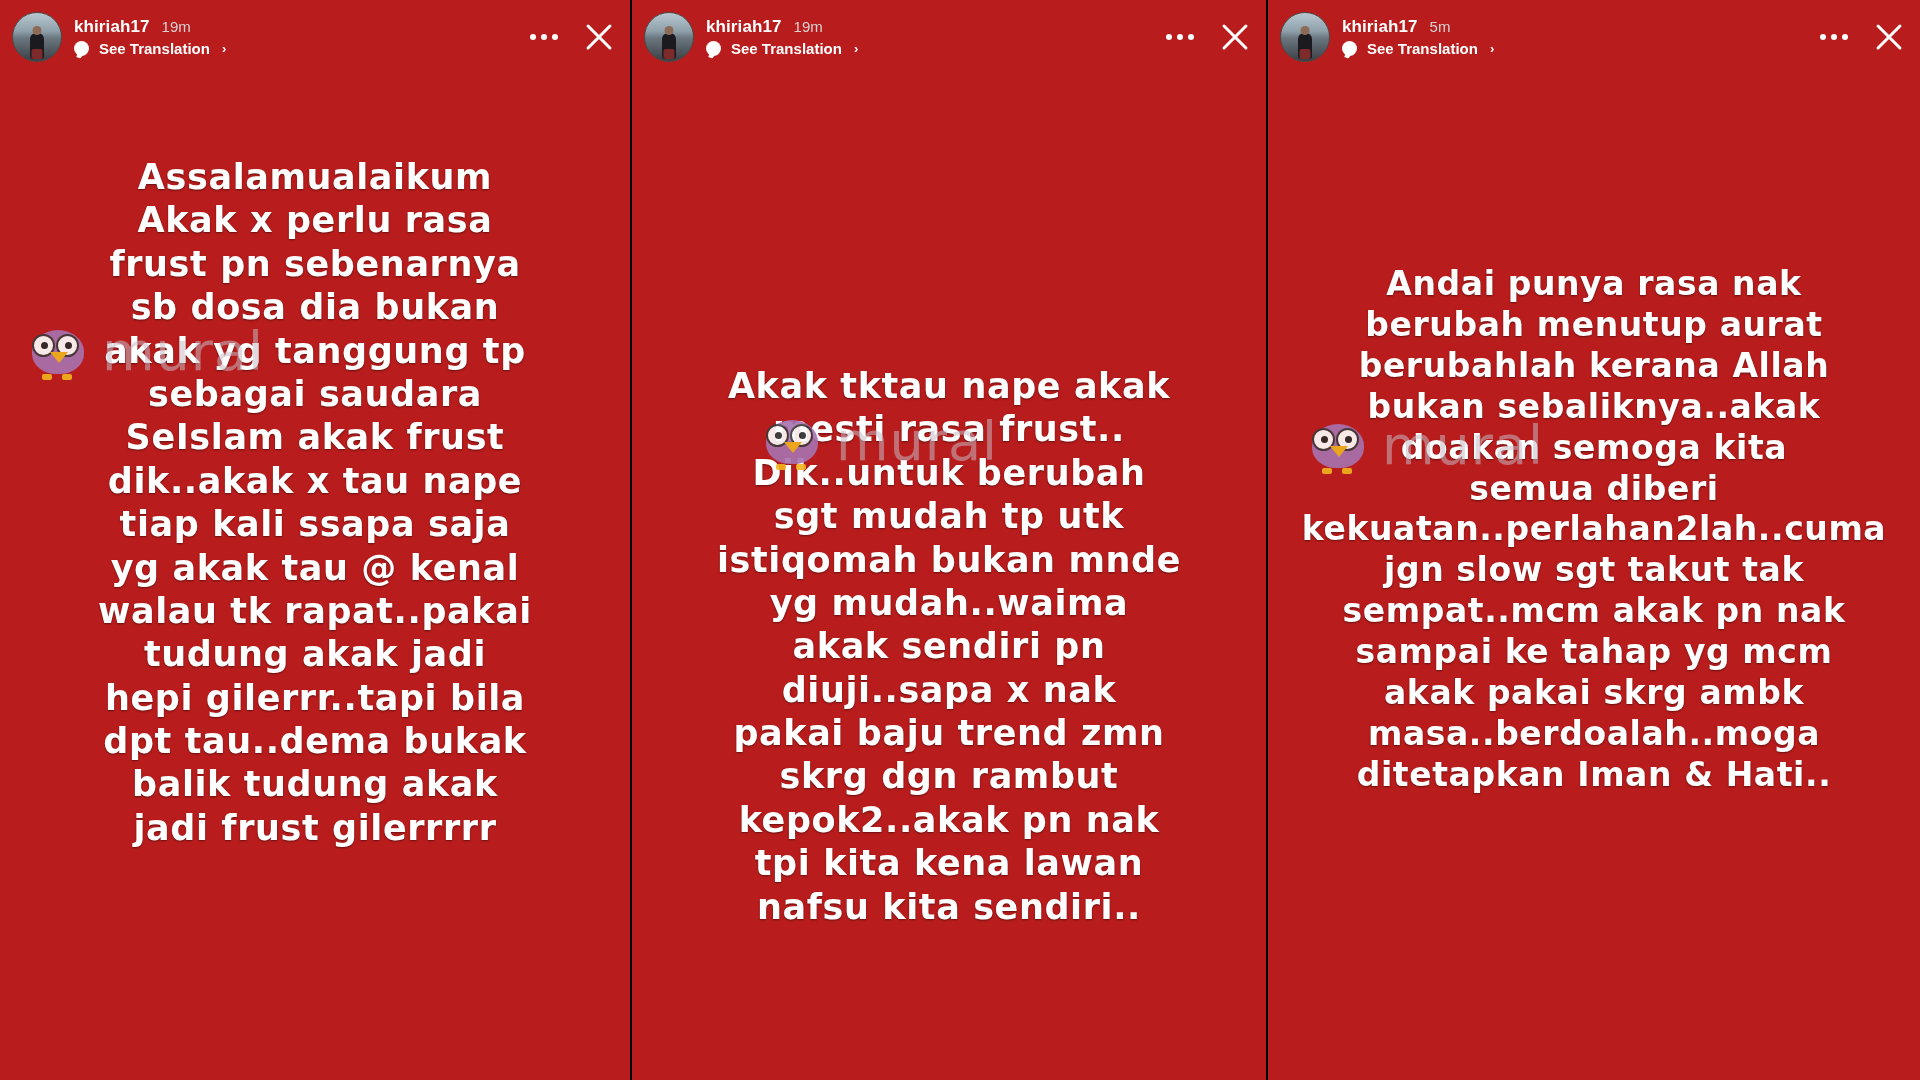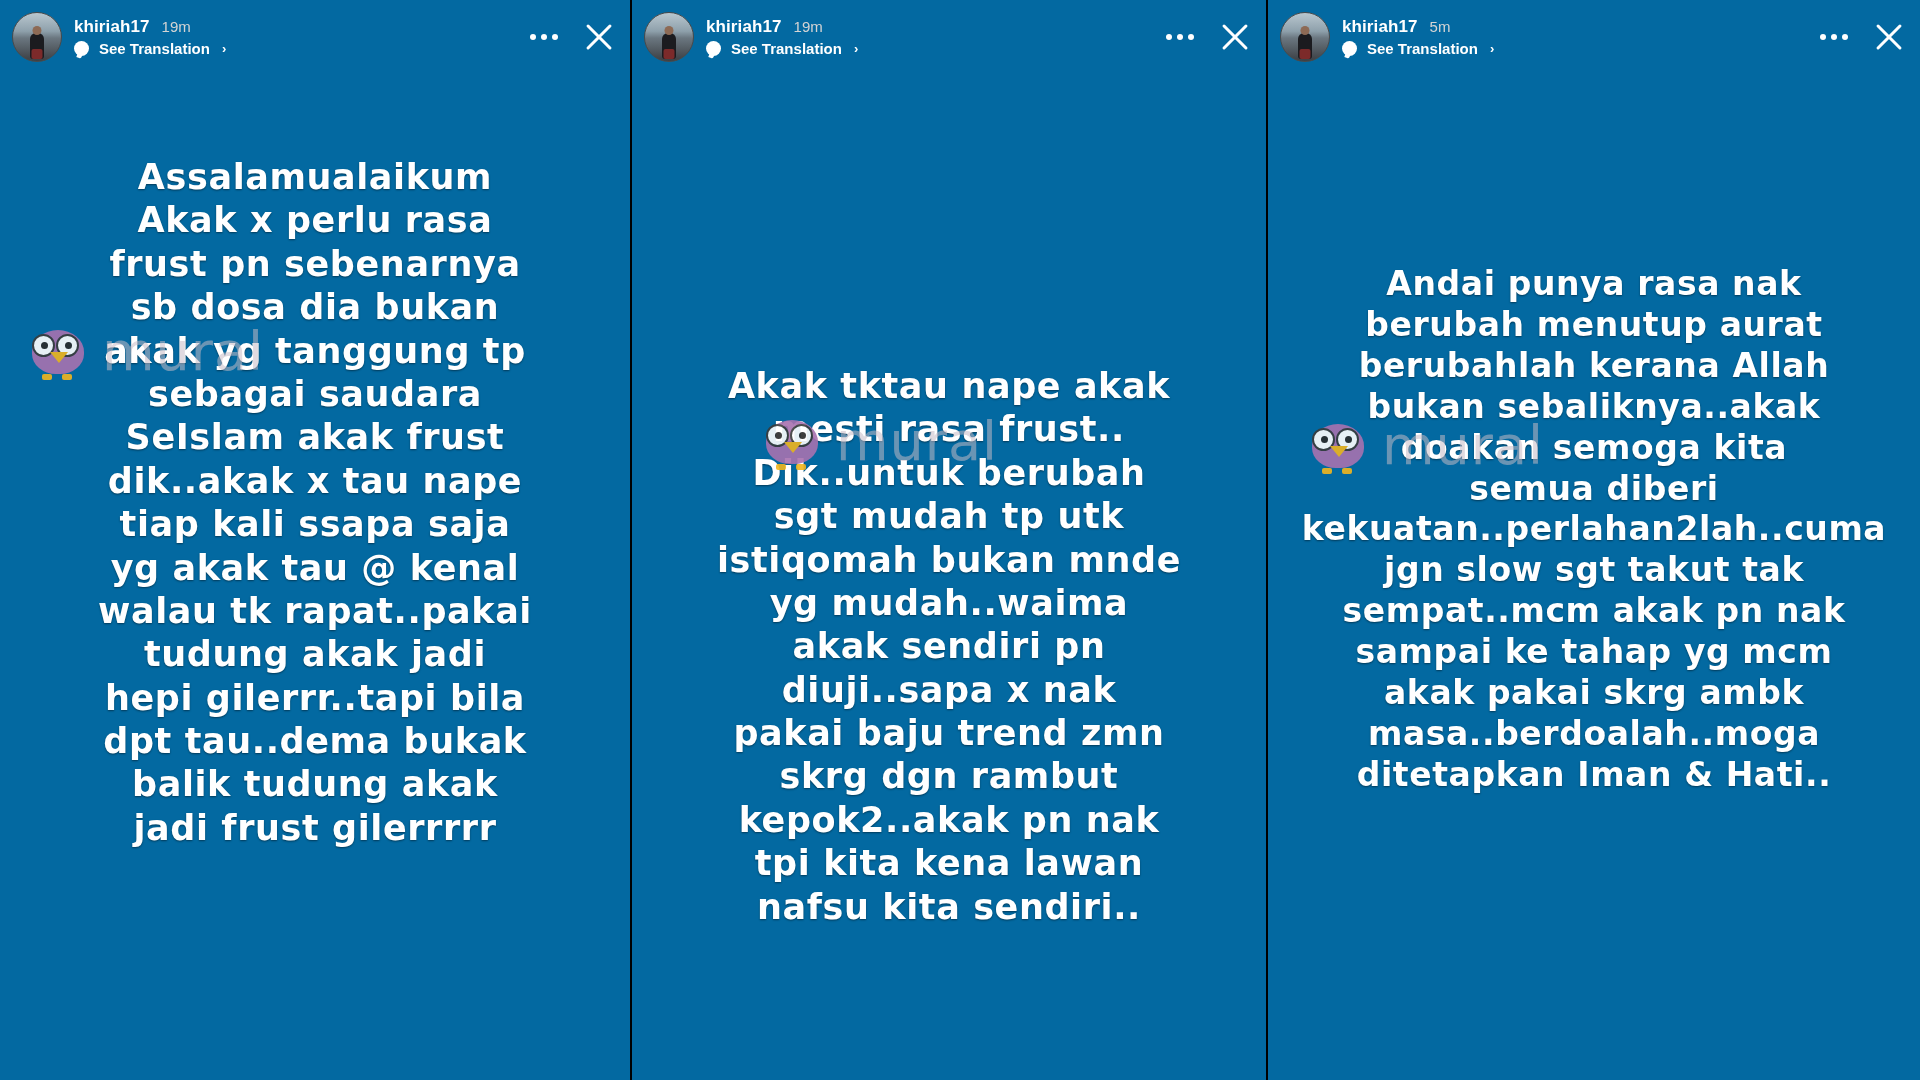--- a/index.html
+++ b/index.html
@@ -16,21 +16,21 @@
     position: relative;
     width: 1920px;
     height: 1080px;
     background: #0d0d0d;
     display: flex;
     flex-direction: row;
   }
 
   .story {
     position: relative;
-    background: #0369a1;
+    background: #b91c1c;
     height: 1080px;
     overflow: hidden;
     flex: 0 0 auto;
   }
 
   .story.left   { width: 630px; }
   .story.middle { width: 634px; border-left: 2px solid #000; border-right: 2px solid #000; }
   .story.right  { width: 652px; }
 
   

